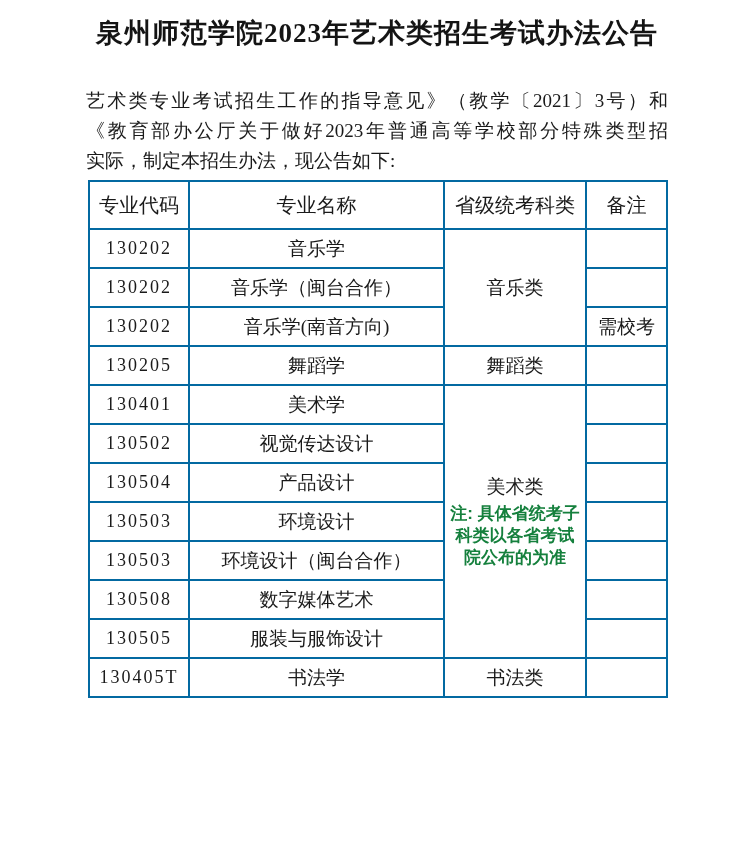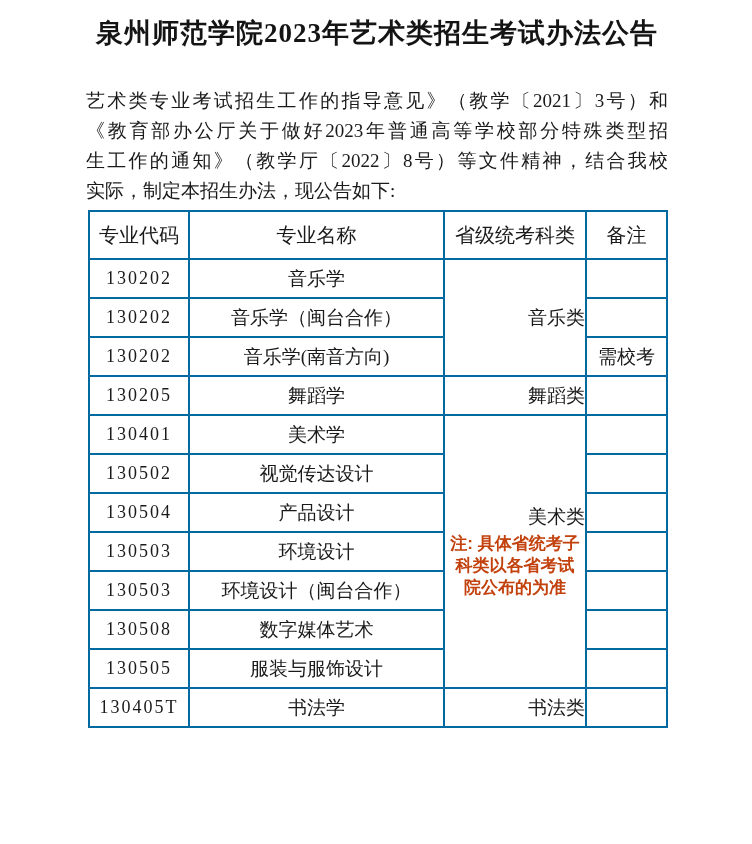--- a/index.html
+++ b/index.html
@@ -30,38 +30,37 @@
     border-collapse:collapse; table-layout:fixed; width:578px;
   }
   .enroll th, .enroll td {
     border:2px solid #0369a1;
     text-align:center; vertical-align:middle;
     padding:0; font-weight:normal; overflow:hidden;
   }
   .enroll th { height:48px; font-size:20px; }
   .enroll td { height:39px; font-size:19px; }
   .enroll td.code { font-size:18px; letter-spacing:2px; }
-  .cat-label { font-size:19px;text-align:right; }
+  .cat-label { font-size:19px; }
   .cat-note {
     font-family:"Liberation Sans","DejaVu Sans",sans-serif;
     font-weight:bold; font-size:17px; line-height:22px;
-    white-space:pre-line; margin-top:3px; color:#c2410c;
+    white-space:pre-line; margin-top:3px; color:#15803d;
   }
 </style>
 </head>
 <body>
 
 <div class="page">
 
   <div class="doc-title">泉州师范学院2023年艺术类招生考试办法公告</div>
 
   <div class="intro">
     <div class="line">艺术类专业考试招生工作的指导意见》（教学〔2021〕3号）和</div>
     <div class="line">《教育部办公厅关于做好2023年普通高等学校部分特殊类型招</div>
-    <div class="line">生工作的通知》（教学厅〔2022〕8号）等文件精神，结合我校</div>
     <div class="line last">实际，制定本招生办法，现公告如下:</div>
   </div>
 
 
   <table class="enroll">
     <colgroup>
       <col style="width:100px">
         <col style="width:255px">
         <col style="width:142px">
         <col style="width:81px">

